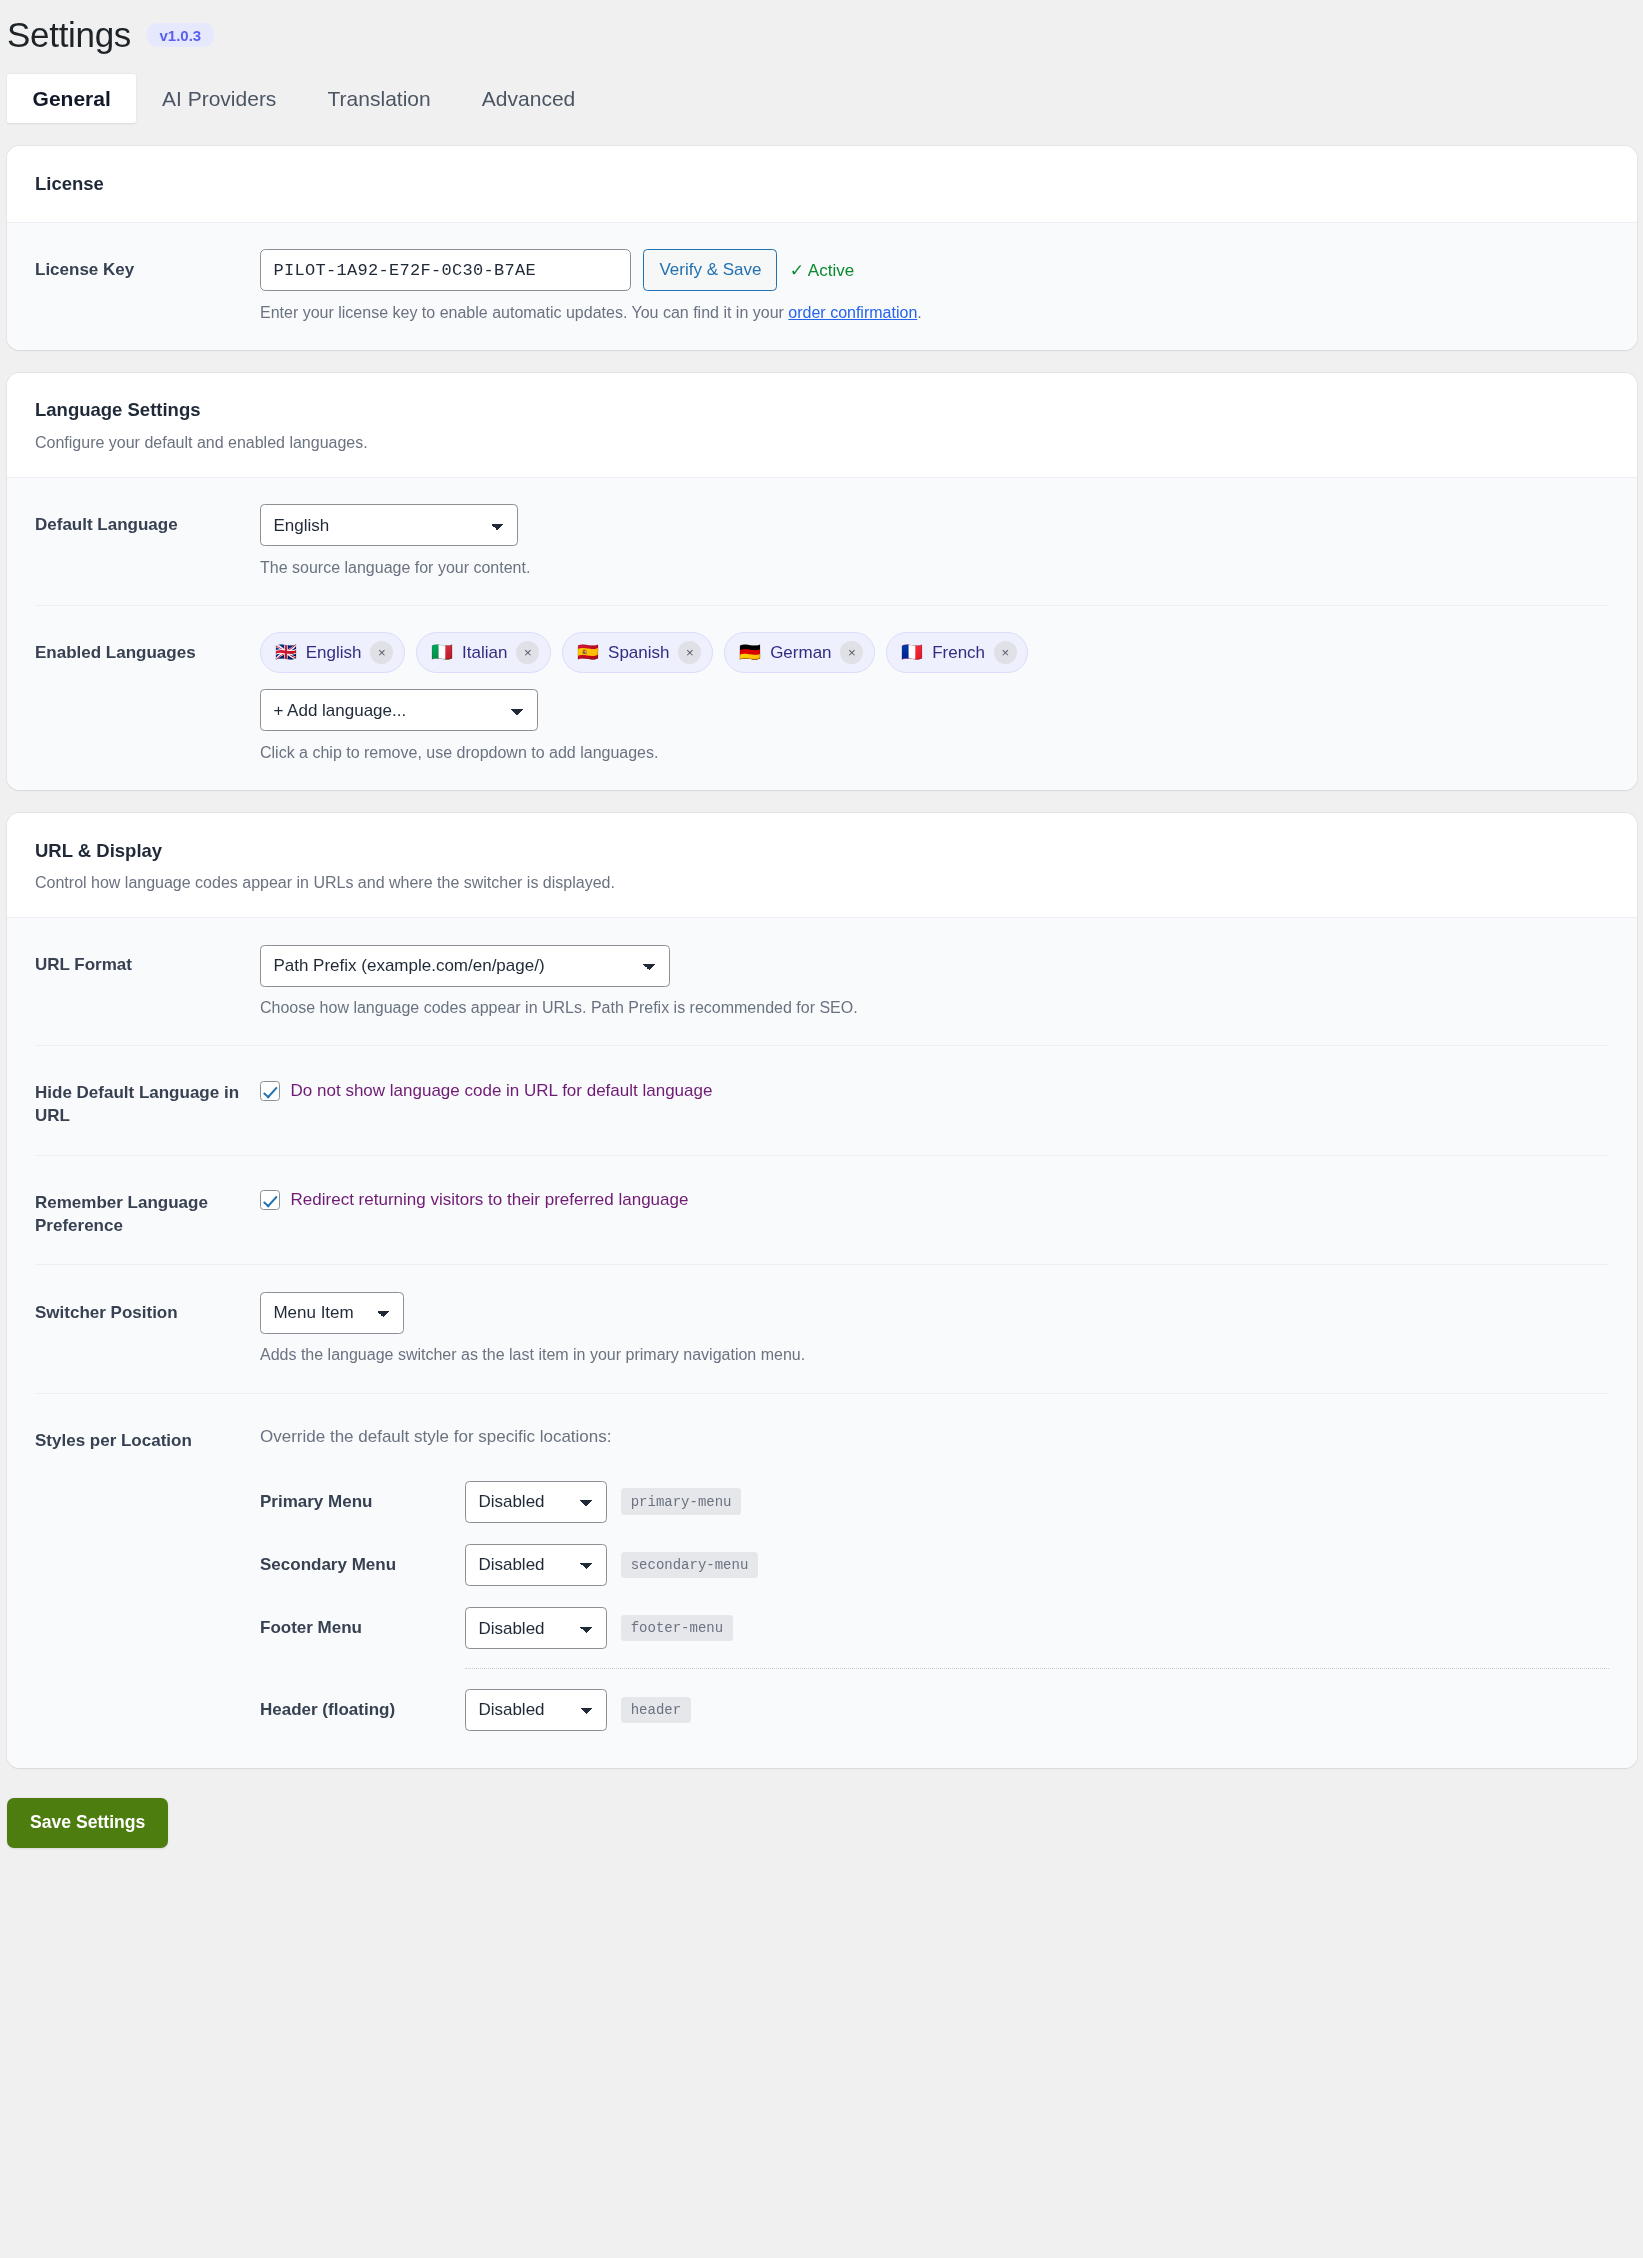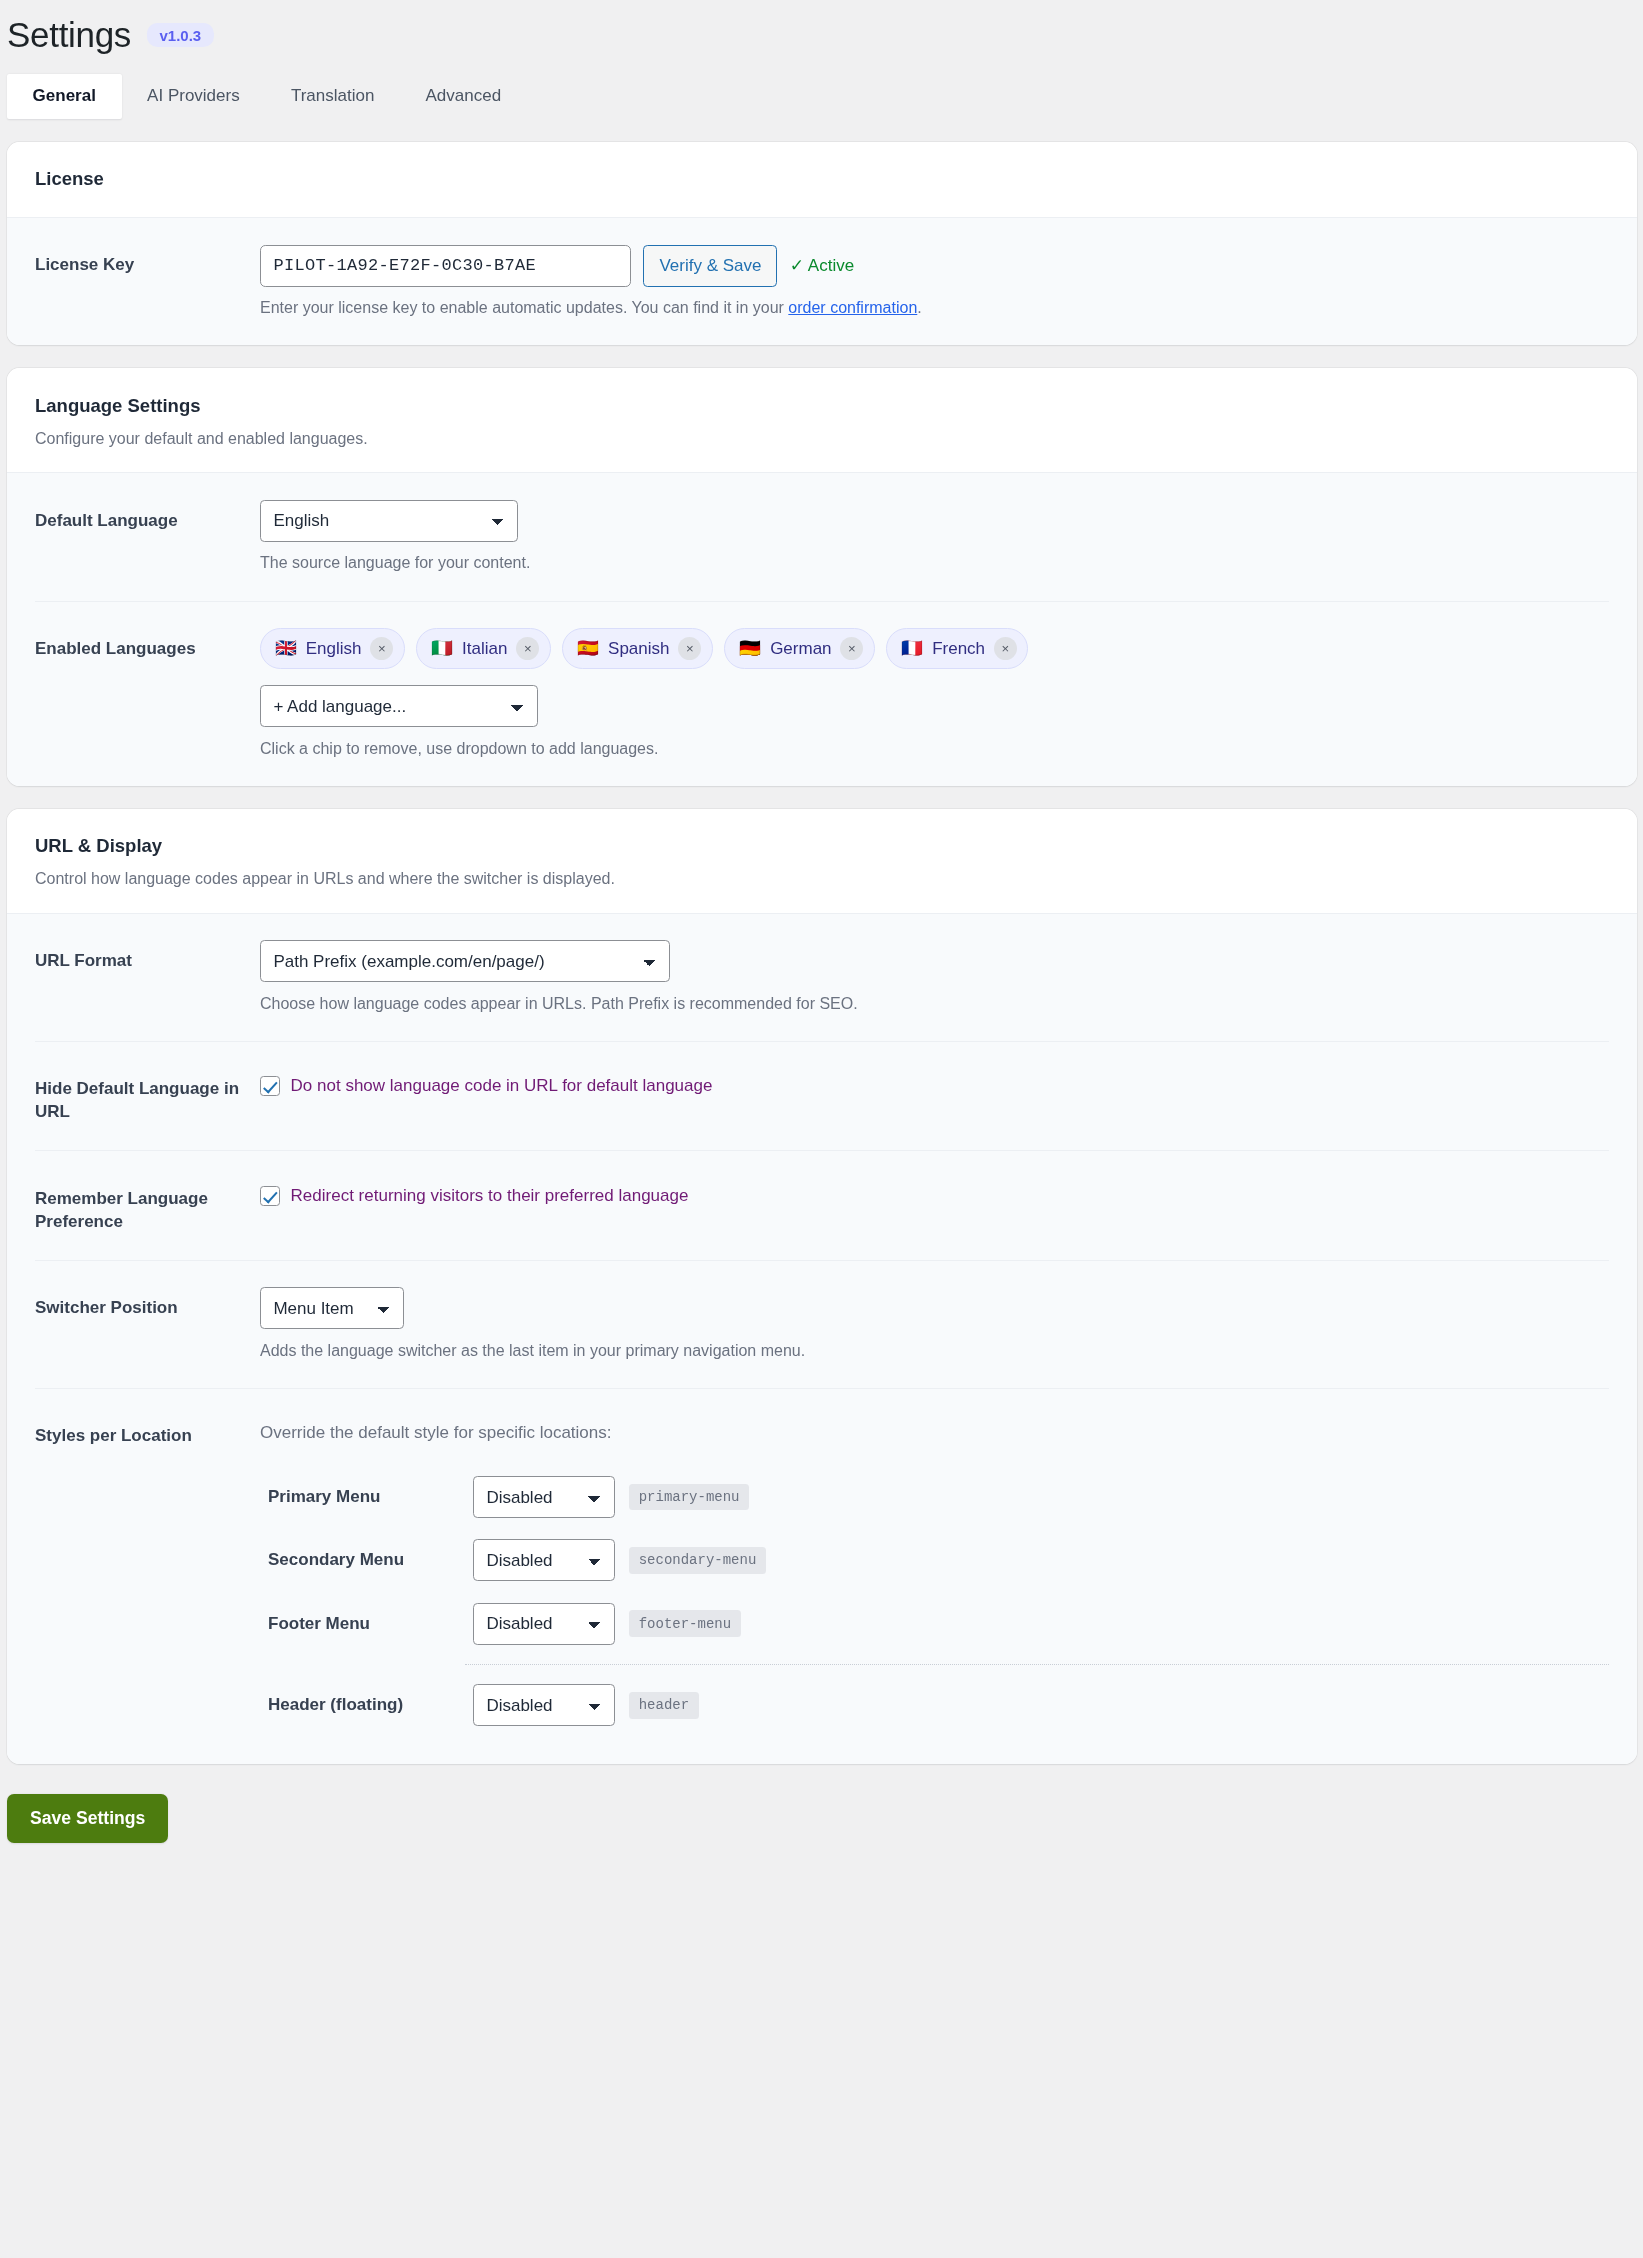--- a/index.html
+++ b/index.html
@@ -25,21 +25,21 @@
     background: #e6e8fd; color: #5a5ff0; font-size: 15px; font-weight: 700;
     padding: 4.4px 12.4px; border-radius: 10.6px; line-height: 1;
   }
 
   
   .tabs {
     display: inline-flex; align-items: stretch; margin-top: 19.4px;
     background: #f0f0f1; border-radius: 8.8px; padding: 0; gap: 0;
   }
   .tab {
-    font-size: 17px; color: #4b5563; padding: 13.2px 25.6px;
+    font-size: 21px; color: #4b5563; padding: 13.2px 25.6px;
     border-radius: 2px; cursor: pointer; line-height: 1.1; white-space: nowrap;
   }
   .tab.active {
     background: #ffffff; color: #111827; font-weight: 700;
     box-shadow: 0 0.9px 1.8px rgba(16,24,40,.10);
   }
 
   
   .card {
     background: #ffffff; border-radius: 12.4px; margin-top: 23px;
@@ -121,21 +121,21 @@
   .cb.checked::after {
     content: ""; position: absolute; left: 6.2px; top: 1.8px;
     width: 5.3px; height: 11.5px; border: solid #2271b1;
     border-width: 0 2.3px 2.3px 0; transform: rotate(42deg);
   }
   .cb-label { font-size: 17px; color: #701a75; line-height: 1.3; }
 
   
   .loc-intro { font-size: 17px; color: #6b7280; padding-top: 7px; }
   .loc-list { margin-top: 23px; }
-  .loc-row { display: flex; align-items: center; padding: 10.6px 0; margin-left: 8px; }
+  .loc-row { display: flex; align-items: center; padding: 10.6px 0; }
   .loc-name {
     width: 205px; flex: 0 0 205px; font-size: 17px; font-weight: 700; color: #374151;
   }
   .loc-code {
     margin-left: 14px; background: #e5e7eb; color: #6b7280;
     font-family: "Liberation Mono", monospace; font-size: 14px;
     padding: 6.2px 9.7px; border-radius: 3.5px; line-height: 1;
   }
   .loc-divider {
     border-top: 0.9px dotted #c9ced6; margin: 8.8px 0 8.8px 205px;

